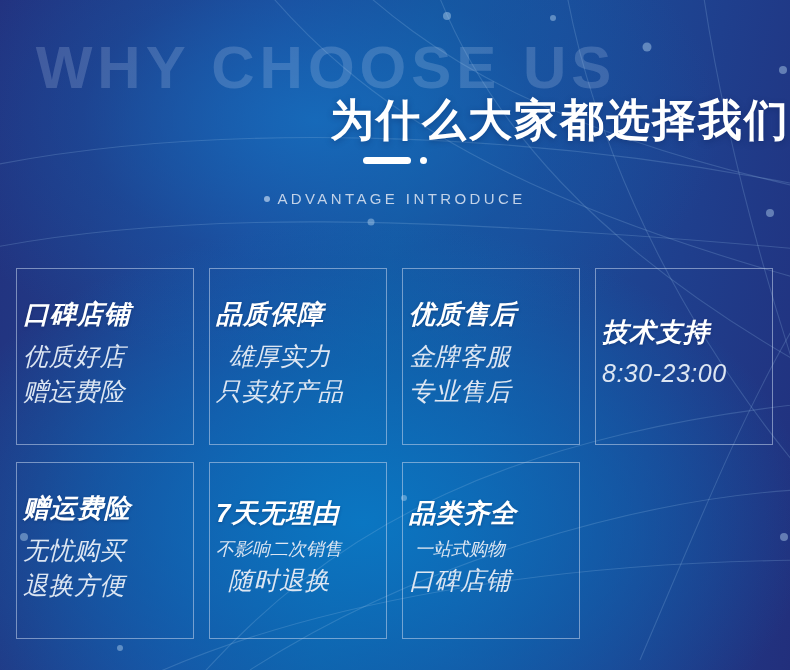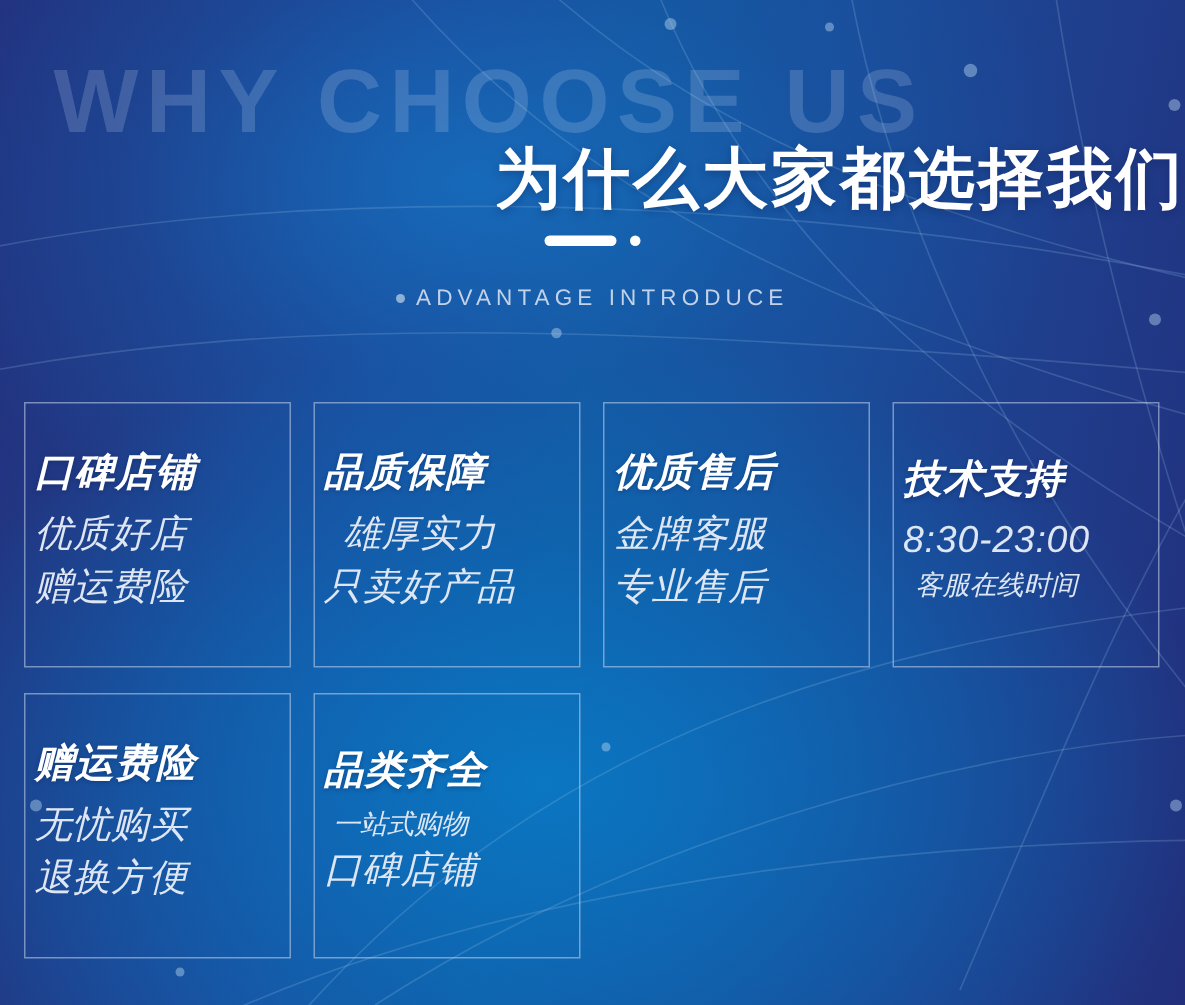--- a/index.html
+++ b/index.html
@@ -230,32 +230,38 @@
       <div class="card-lines">
         <div class="card-line">金牌客服</div>
         <div class="card-line">专业售后</div>
       </div>
     </div>
 
     <div class="card">
       <div class="card-title">技术支持</div>
       <div class="card-lines">
         <div class="card-line">8:30-23:00</div>
-        <div class="card-line narrow">客服在线时间</div>
       </div>
     </div>
 
     <div class="card">
       <div class="card-title">赠运费险</div>
       <div class="card-lines">
         <div class="card-line">无忧购买</div>
         <div class="card-line">退换方便</div>
       </div>
     </div>
 
+    <div class="card">
+      <div class="card-title">7天无理由</div>
+      <div class="card-lines">
+        <div class="card-line narrow">不影响二次销售</div>
+        <div class="card-line">随时退换</div>
+      </div>
+    </div>
 
 
     <div class="card">
       <div class="card-title">品类齐全</div>
       <div class="card-lines">
         <div class="card-line narrow">一站式购物</div>
         <div class="card-line">口碑店铺</div>
       </div>
     </div>
 

